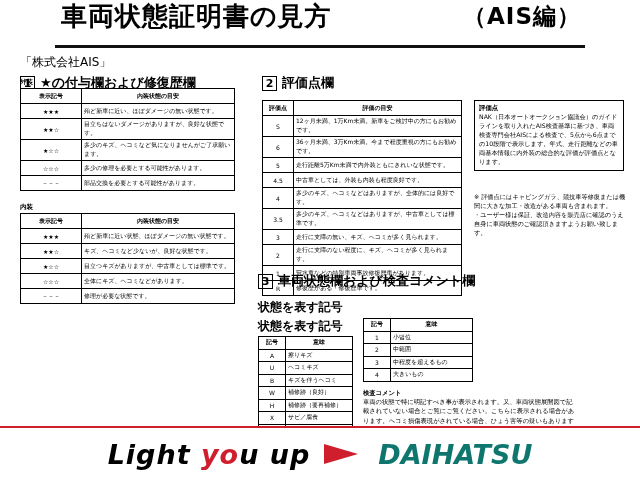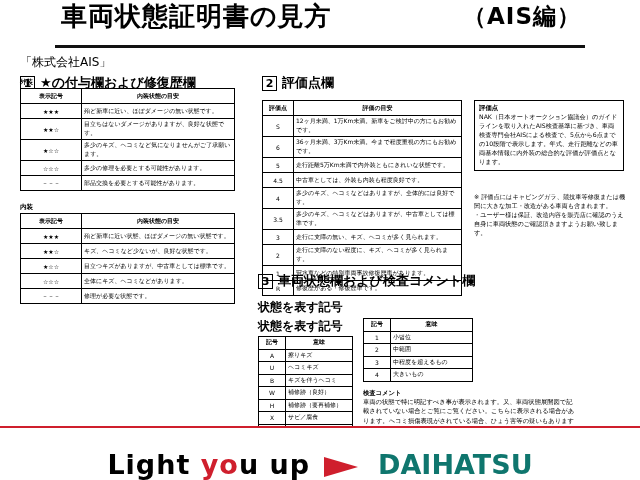--- a/index.html
+++ b/index.html
@@ -83,22 +83,23 @@
   .tb-size td.c1{width:22px;text-align:center;}
   .comment{
     margin-top:6px;font-size:6.3px;line-height:1.5;width:215px;
   }
   .comment .ct{font-weight:bold;}
 
   
   .footer{
     position:absolute;left:0;bottom:0;width:640px;height:52px;
     border-top:2px solid #cf1f2d;
-    display:flex;align-items:flex-end;justify-content:center;gap:14px;
+    display:flex;align-items:center;justify-content:center;gap:14px;
     background:#fff;
+    font-style:italic;
   }
   .slogan{font-size:27px;font-weight:bold;letter-spacing:1px;}
   .slogan .y{color:#cf1f2d;}
   .dmark{
     width:40px;height:26px;position:relative;
   }
   .dmark:before{
     content:"";position:absolute;left:0;top:3px;width:0;height:0;
     border-top:10px solid transparent;border-bottom:10px solid transparent;
     border-left:34px solid #cf1f2d;

